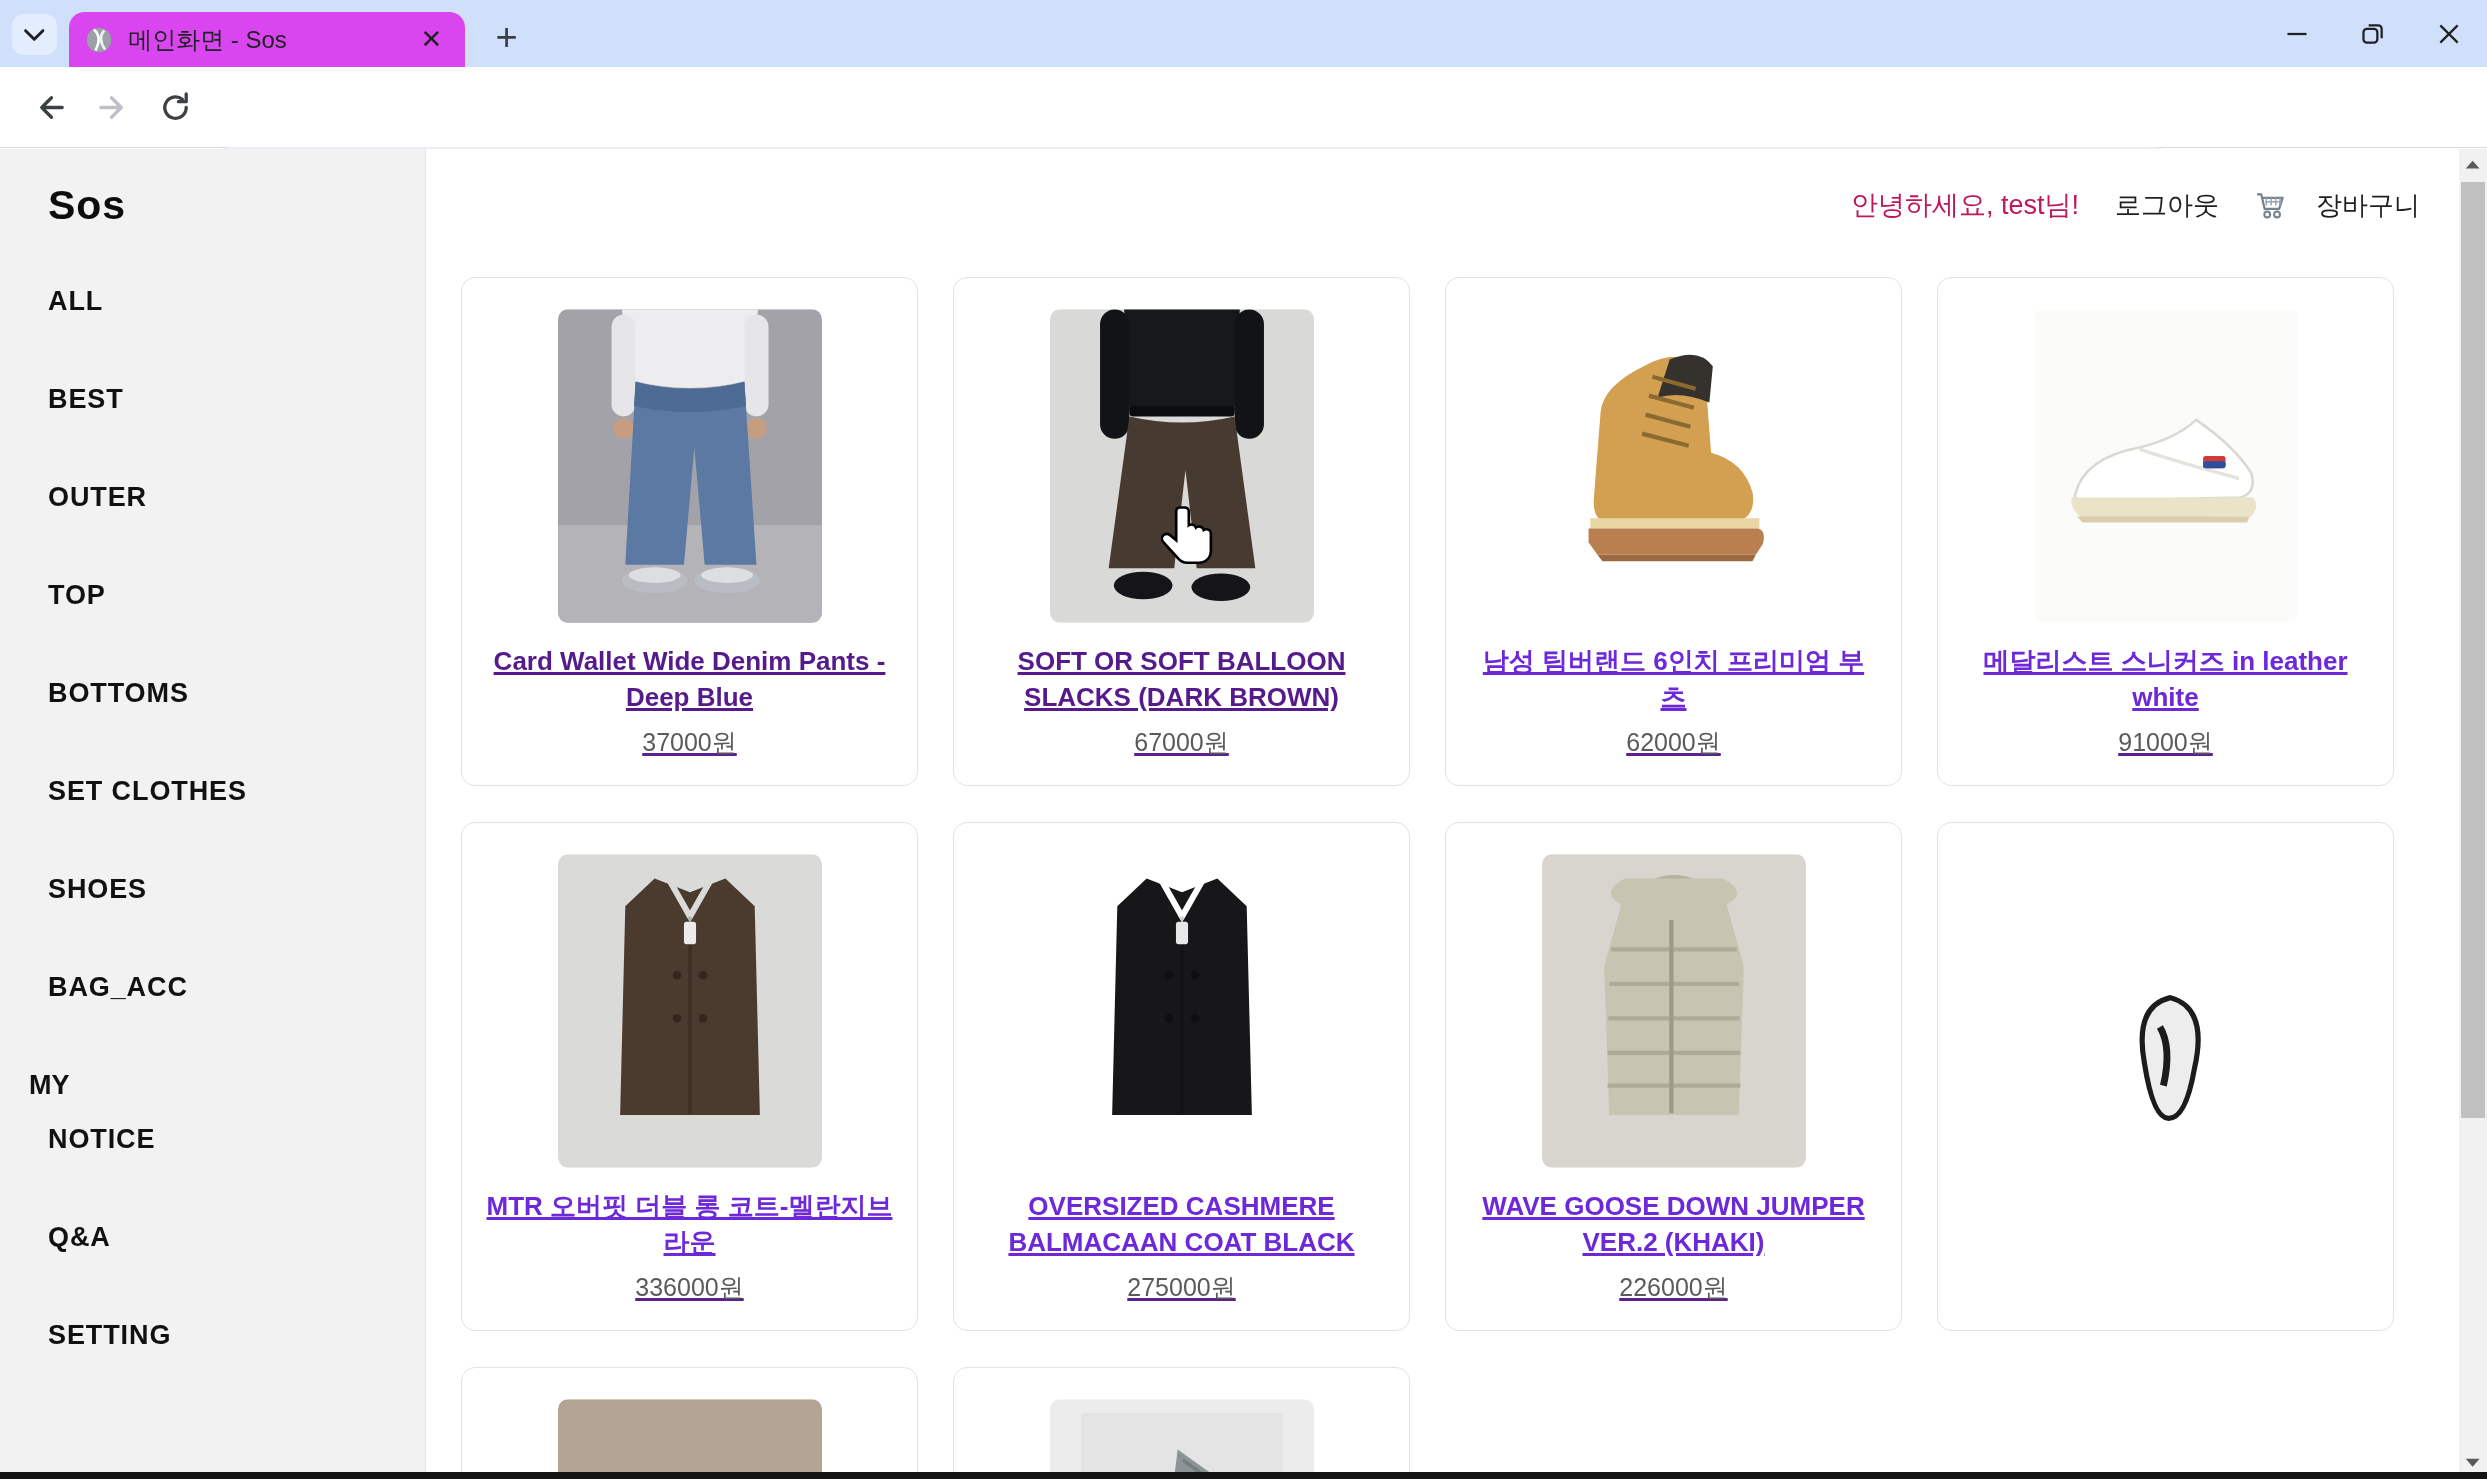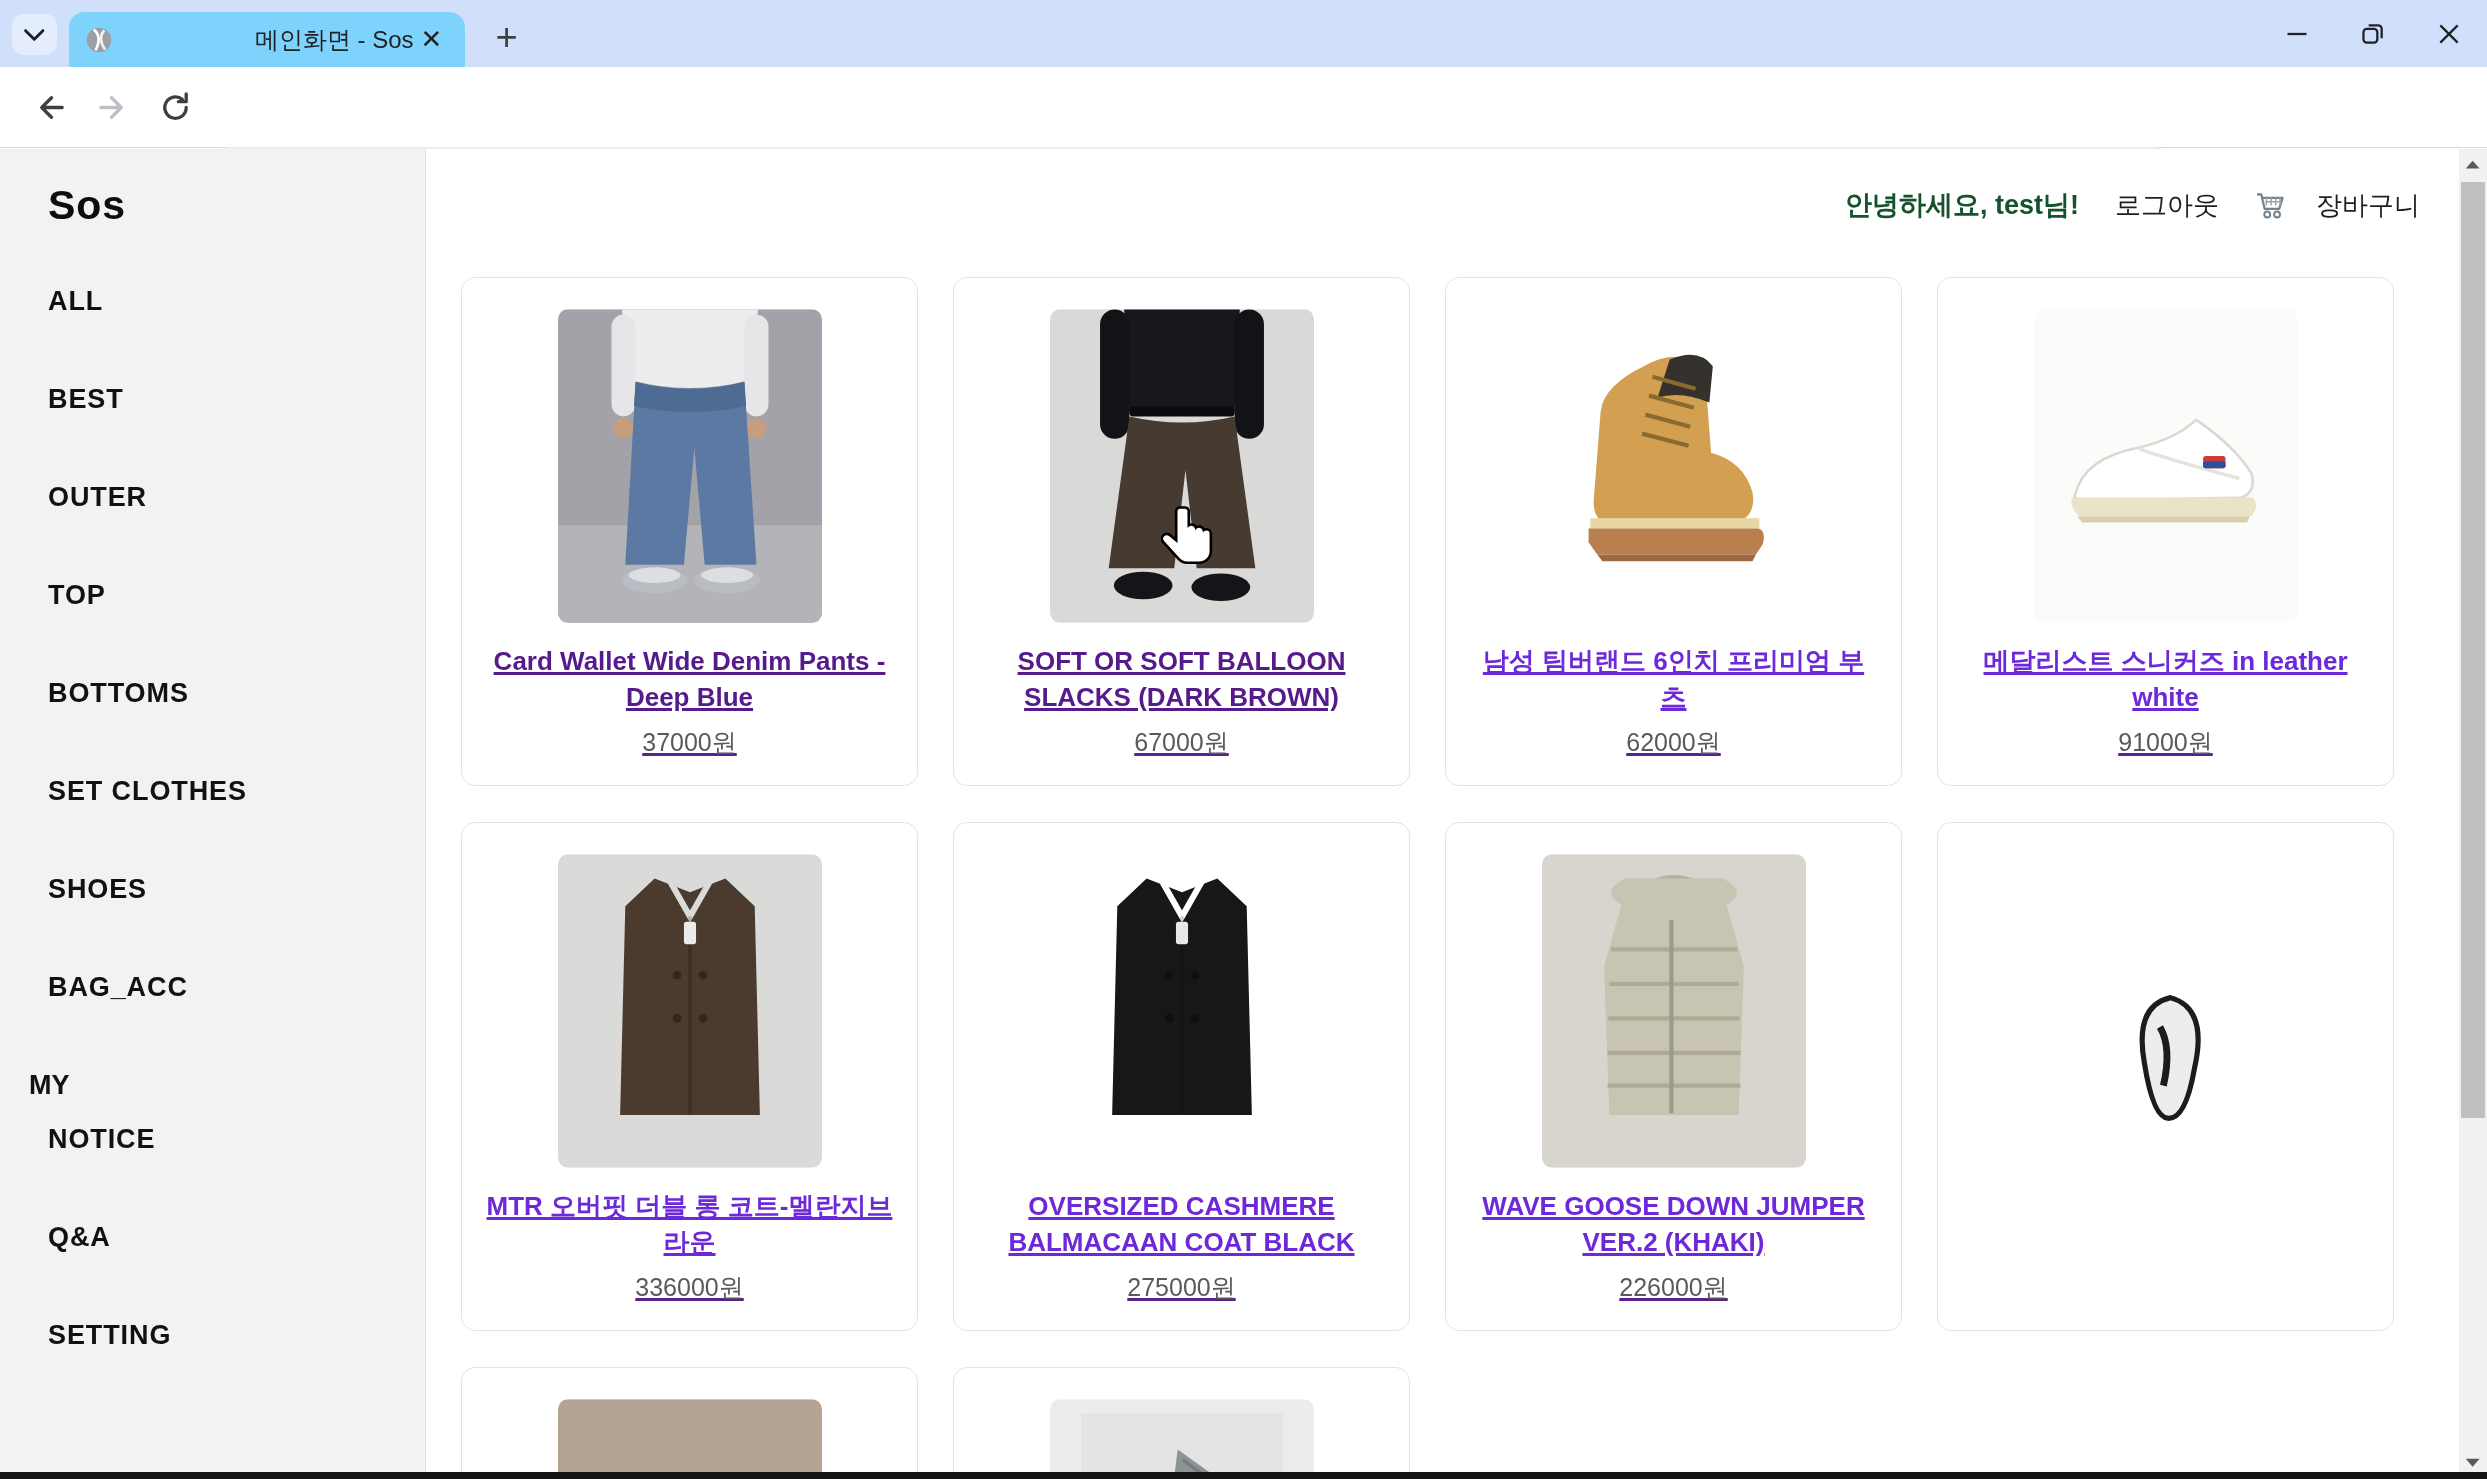--- a/index.html
+++ b/index.html
@@ -2,21 +2,21 @@
 <html style="font-size:14px"><head>
 <meta charset="utf-8">
 <style>
   * { margin:0; padding:0; box-sizing:border-box; }
   html,body { width:2487px; height:1479px; font-family:"Liberation Sans", sans-serif; background:#fff; }
   .window { position:relative; width:2487px; height:1479px; overflow:hidden; background:#fff; }
 
   
   .tabbar { position:absolute; top:0; left:0; width:100%; height:67px; background:#d0e0fb; }
   .tab-chevron { position:absolute; left:12px; top:14px; width:45px; height:41px; border-radius:12px; background:#e3edfd; display:flex; align-items:center; justify-content:center; cursor:pointer; }
-  .tab { position:absolute; left:69px; top:12px; width:396px; height:55px; background:#7dd3fc; border-radius:15.6px 15.6px 0 0; display:flex; align-items:center; padding:0 15.6px;text-align:right; }
+  .tab { position:absolute; left:69px; top:12px; width:396px; height:55px; background:#d946ef; border-radius:15.6px 15.6px 0 0; display:flex; align-items:center; padding:0 15.6px; }
   .tab-title { font-size:24px; color:#202124; margin-left:15.6px; flex:1; white-space:nowrap; overflow:hidden; }
   .tab-close { font-size:26px; color:#202124; padding:0 7px; cursor:pointer; }
   .newtab-btn { position:absolute; left:486px; top:17.3px; width:41px; height:41px; display:flex; align-items:center; justify-content:center; font-size:38px; color:#3c4043; cursor:pointer; }
   .win-controls { position:absolute; right:8.6px; top:0; height:67px; display:flex; align-items:center; gap:41px; padding-right:12px; }
   .win-btn { width:35px; height:35px; display:flex; align-items:center; justify-content:center; cursor:pointer; }
 
   
   .toolbar { position:absolute; top:67px; left:0; width:100%; height:81px; background:#fff; border-bottom:1.7px solid #dadada; }
   .nav-icon { position:absolute; top:21.6px; width:38px; height:38px; display:flex; align-items:center; justify-content:center; cursor:pointer; }
   .urlbar { position:absolute; left:204px; top:80px; width:1976px; height:55px; background:#e9eef8; border-radius:28px; display:flex; align-items:center; padding:0 17.3px; }
@@ -28,21 +28,21 @@
   .page { position:absolute; top:149px; left:0; width:2487px; height:1330px; background:#fff; overflow:hidden;padding-left:24px; }
 
   .sidebar { position:absolute; left:0; top:0; width:426px; height:100%; background:#f2f2f2; border-right:1.7px solid #e3e3e3; padding:33px 0 0 48px; }
   .logo { font-size:41px; font-weight:bold; color:#0d0d0d; letter-spacing:0.9px; }
   .side-nav { margin-top:57px; list-style:none; }
   .side-item { font-size:27px; font-weight:bold; color:#111; letter-spacing:0.9px; margin-bottom:67px; cursor:pointer; }
   .side-section { font-size:27px; font-weight:bold; color:#111; margin-left:-19px; margin-bottom:22.5px; }
 
   .main { position:absolute; left:428px; top:0; width:2032px; height:100%; }
   .userbar { display:flex; justify-content:flex-end; align-items:center; gap:36px; padding:38px 40px 0 0; }
-  .greeting { font-size:27px; font-weight:bold; color:#14532d; }
+  .greeting { font-size:27px; font-weight:normal; color:#be185d; }
   .logout { font-size:26px; color:#1f1f1f; cursor:pointer; }
   .cartlink { display:flex; align-items:center; gap:28px; cursor:pointer;font-family:Liberation Mono, monospace; }
   .cart-label { font-size:26px; color:#1f1f1f; }
 
   .grid { margin:54px 0 0 33px; display:grid; grid-template-columns:repeat(4,457px); column-gap:35px; row-gap:36px; }
   .card { background:#fff; border:1.7px solid #e3e3e3; border-radius:14px; display:flex; flex-direction:column; align-items:center; padding:31px 21px 26px; min-height:484px; }
   .p-img { width:264px; height:314px; border-radius:10.4px; overflow:hidden; display:block; cursor:pointer; flex-shrink:0; }
   .p-img svg { display:block; }
   .p-title { margin-top:21px; font-size:26px; font-weight:bold; text-align:center; line-height:1.38; text-decoration:underline; text-decoration-thickness:2.6px; cursor:pointer; max-width:406px; }
   .p-title.visited { color:#551a8b; }

